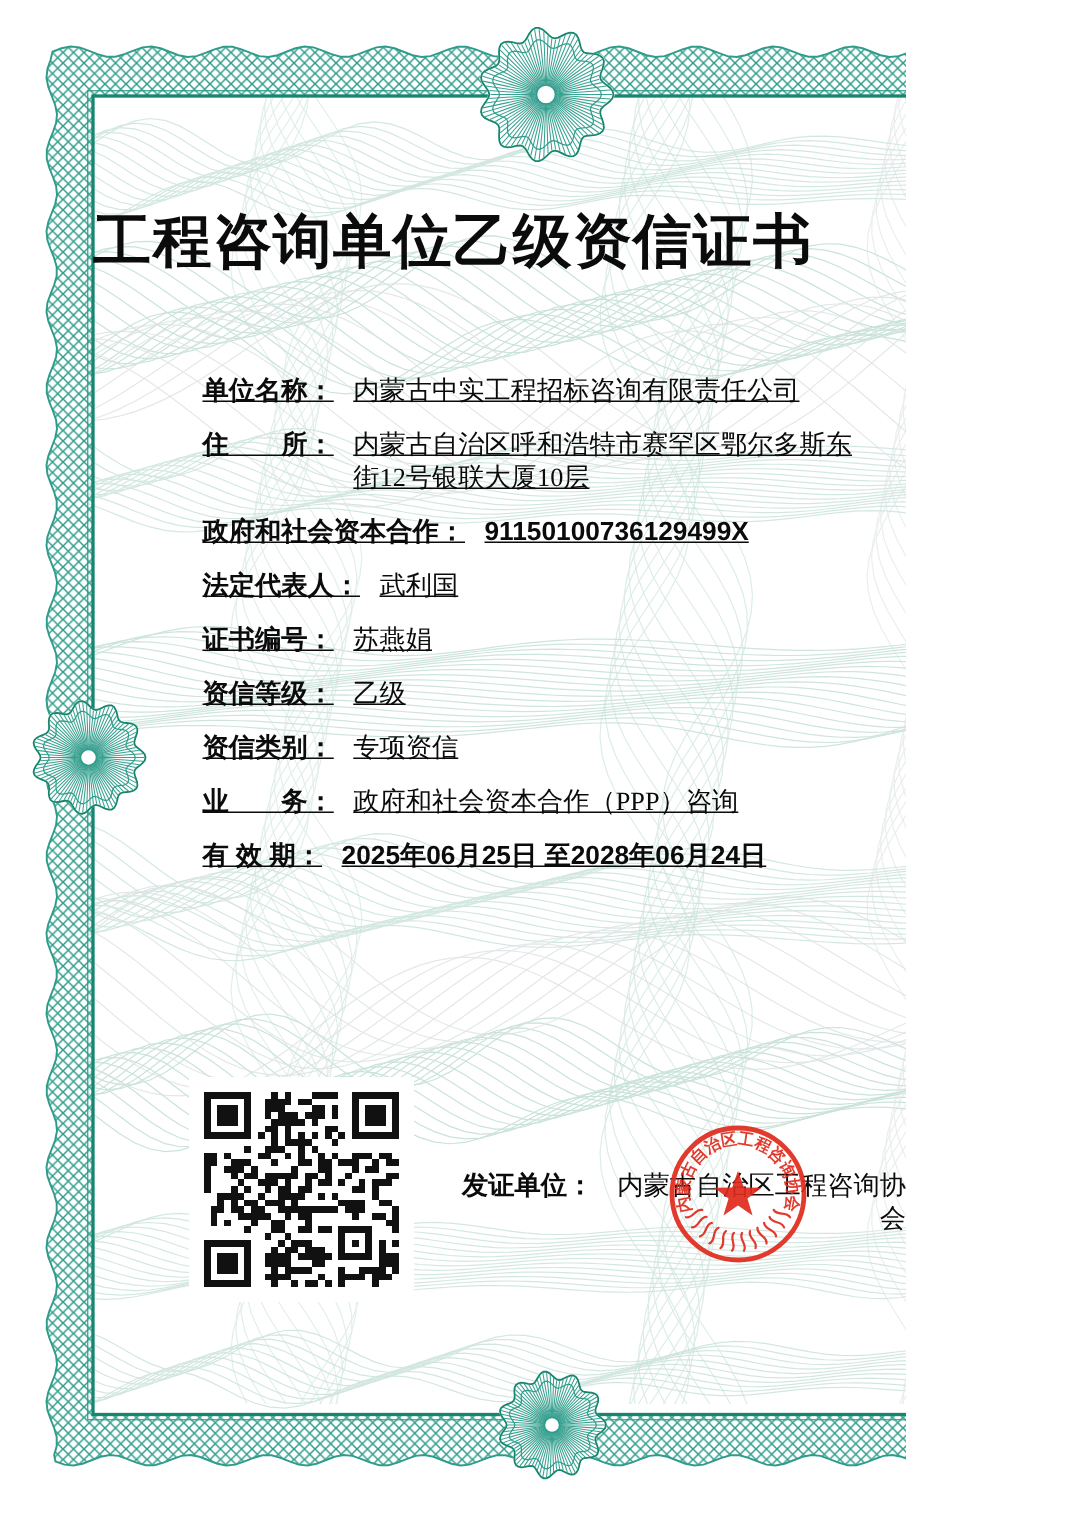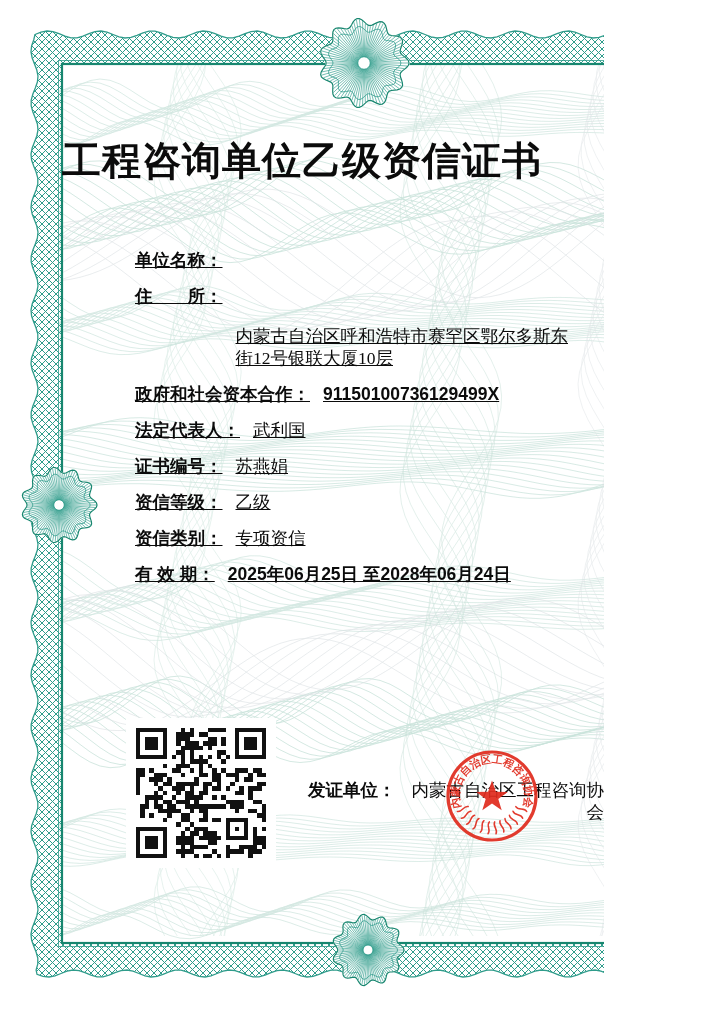--- a/index.html
+++ b/index.html
@@ -10,21 +10,21 @@
   #bg-svg{position:absolute;left:0;top:0;z-index:0;}
   .title{
     position:absolute;left:35px;right:35px;top:134px;margin:0;z-index:3;
     text-align:center;font-size:39px;font-weight:bold;letter-spacing:1px;color:#0b0b0b;
   }
   .fields{position:absolute;left:135px;top:249px;width:475px;z-index:3;text-decoration:underline;}
   .row{display:flex;align-items:flex-start;margin-bottom:14px;font-size:17.5px;line-height:22px;}
   .row .label{font-weight:bold;white-space:pre;flex:none;}
   .row .value{margin-left:13px;font-family:"Liberation Serif",serif;}
   .row .value.num{font-family:"Liberation Sans",sans-serif;font-weight:bold;}
-  .row .value.wrap{max-width:336px;margin-top:40px;}
+  .row .value.wrap{max-width:336px;}
   .qr-wrap{position:absolute;left:126px;top:718px;width:150px;height:150px;background:#ffffff;z-index:2;}
   .qr-wrap svg{position:absolute;left:10px;top:10px;}
   .issuer{position:absolute;left:308px;top:779px;z-index:3;font-size:17.5px;line-height:22px;display:flex;text-align:right;}
   .issuer .label{font-weight:bold;white-space:pre;}
   .issuer .value{margin-left:13px;font-family:"Liberation Serif",serif;}
   .seal{position:absolute;left:420px;top:724px;width:144px;height:144px;z-index:4;opacity:.92;}
 </style>
 </head>
 <body>
 
@@ -639,20 +639,21 @@
         <path d="M692.2,503.0L691.7,504.6L690.5,506.1L688.9,507.4L687.4,508.6L686.4,509.8L686.0,511.1L686.3,512.7L687.0,514.6L687.6,516.5L687.7,518.4L687.1,520.0L685.8,521.0L684.0,521.6L681.9,521.8L680.0,522.0L678.6,522.5L677.6,523.5L677.0,525.0L676.5,526.9L676.0,528.9L675.0,530.5L673.7,531.5L672.0,531.6L670.1,531.0L668.3,530.1L666.6,529.2L665.1,528.9L663.8,529.2L662.4,530.3L661.0,531.7L659.4,533.0L657.8,533.8L656.1,533.7L654.7,532.9L653.4,531.3L652.4,529.5L651.4,528.0L650.3,526.9L649.0,526.6L647.3,526.7L645.3,527.2L643.3,527.4L641.5,527.1L640.2,526.1L639.5,524.5L639.3,522.5L639.4,520.5L639.4,518.7L639.0,517.3L638.0,516.3L636.5,515.5L634.6,514.8L632.8,513.8L631.5,512.6L631.0,511.0L631.3,509.3L632.3,507.5L633.5,505.9L634.5,504.4L634.8,503.0L634.5,501.6L633.5,500.1L632.3,498.5L631.3,496.7L631.0,495.0L631.5,493.4L632.8,492.2L634.6,491.2L636.5,490.5L638.0,489.7L639.0,488.7L639.4,487.3L639.4,485.5L639.3,483.5L639.5,481.5L640.2,479.9L641.5,478.9L643.3,478.6L645.3,478.8L647.3,479.3L649.0,479.4L650.3,479.1L651.4,478.0L652.4,476.5L653.4,474.7L654.7,473.1L656.1,472.3L657.8,472.2L659.4,473.0L661.0,474.3L662.4,475.7L663.8,476.8L665.1,477.1L666.6,476.8L668.3,475.9L670.1,475.0L672.0,474.4L673.7,474.5L675.0,475.5L676.0,477.1L676.5,479.1L677.0,481.0L677.6,482.5L678.6,483.5L680.0,484.0L681.9,484.2L684.0,484.4L685.8,485.0L687.1,486.0L687.7,487.6L687.6,489.5L687.0,491.4L686.3,493.3L686.0,494.9L686.4,496.2L687.4,497.4L688.9,498.6L690.5,499.9L691.7,501.4L692.2,503.0Z" fill="none" stroke="#2f9c8b" stroke-width="0.8"></path>
         <circle cx="661" cy="503" r="5.32" fill="#ffffff" stroke="#2f9c8b" stroke-width="1"></circle>
       </g>
     </svg>
 
   <h1 class="title">工程咨询单位乙级资信证书</h1>
 
   <div class="fields">
     <div class="row">
       <span class="label">单位名称：</span>
+      <span class="value">内蒙古中实工程招标咨询有限责任公司</span>
     </div>
     <div class="row">
       <span class="label">住　　所：</span>
       <span class="value wrap">内蒙古自治区呼和浩特市赛罕区鄂尔多斯东街12号银联大厦10层</span>
     </div>
     <div class="row">
       <span class="label">政府和社会资本合作：</span>
       <span class="value num">91150100736129499X</span>
     </div>
     <div class="row">
@@ -663,20 +664,24 @@
       <span class="label">证书编号：</span>
       <span class="value">苏燕娟</span>
     </div>
     <div class="row">
       <span class="label">资信等级：</span>
       <span class="value">乙级</span>
     </div>
     <div class="row">
       <span class="label">资信类别：</span>
       <span class="value">专项资信</span>
+    </div>
+    <div class="row">
+      <span class="label">业　　务：</span>
+      <span class="value">政府和社会资本合作（PPP）咨询</span>
     </div>
     <div class="row">
       <span class="label">有 效 期：</span>
       <span class="value num">2025年06月25日 至2028年06月24日</span>
     </div>
   </div>
 
   <div class="qr-wrap">
     <svg id="qr-svg" width="130" height="130" viewBox="0 0 29 29" shape-rendering="crispEdges">
         <rect x="0" y="0" width="29" height="29" fill="#ffffff"></rect>

